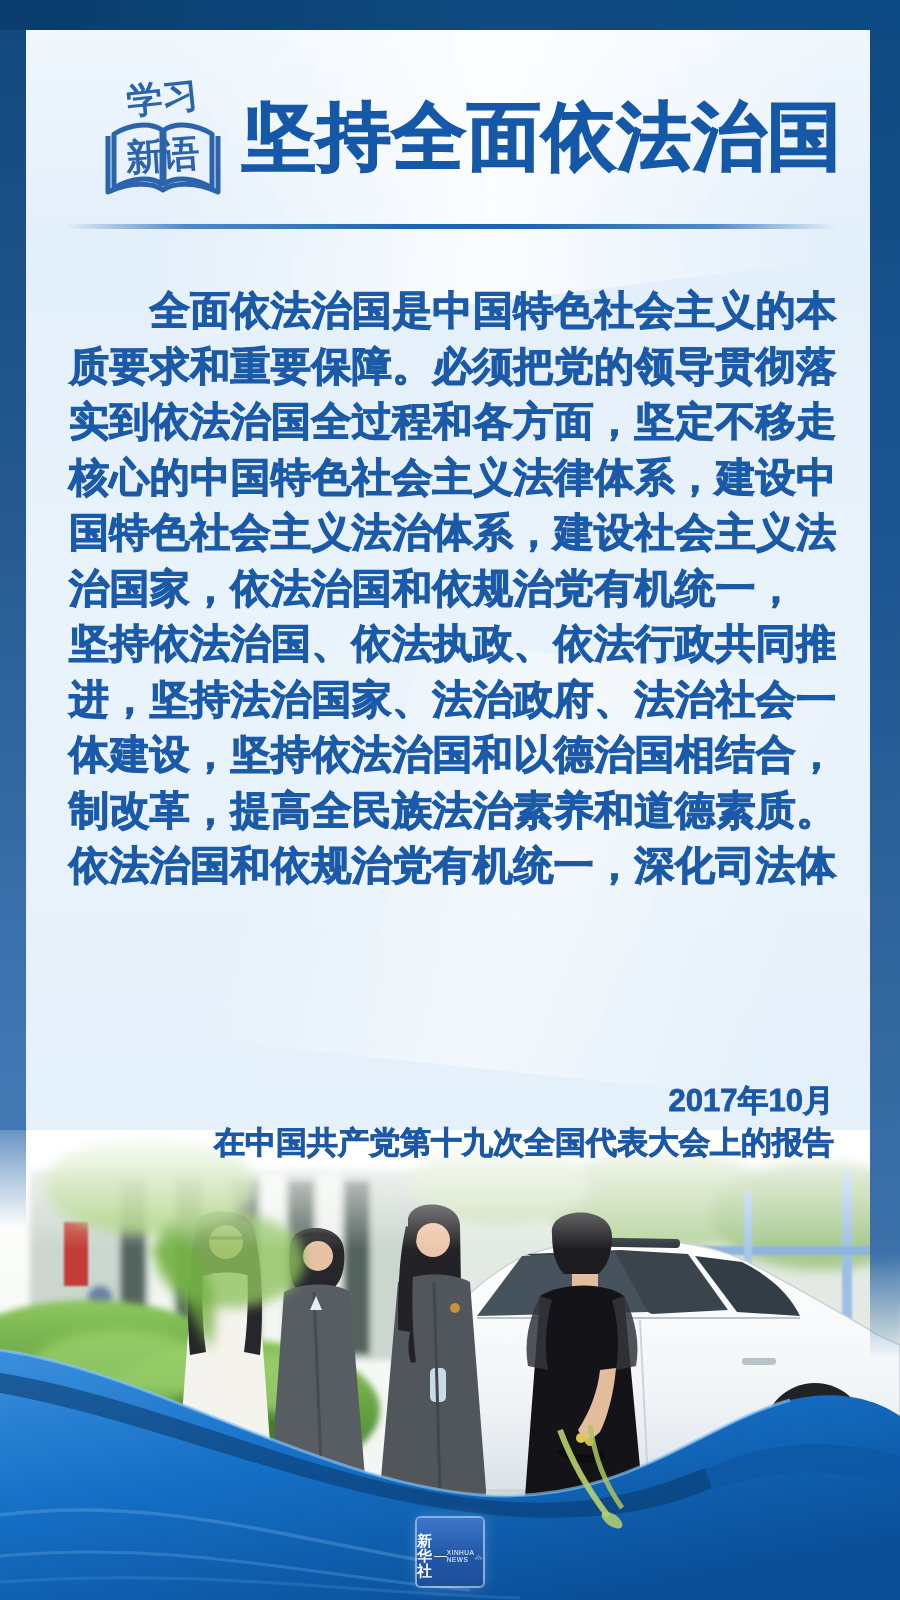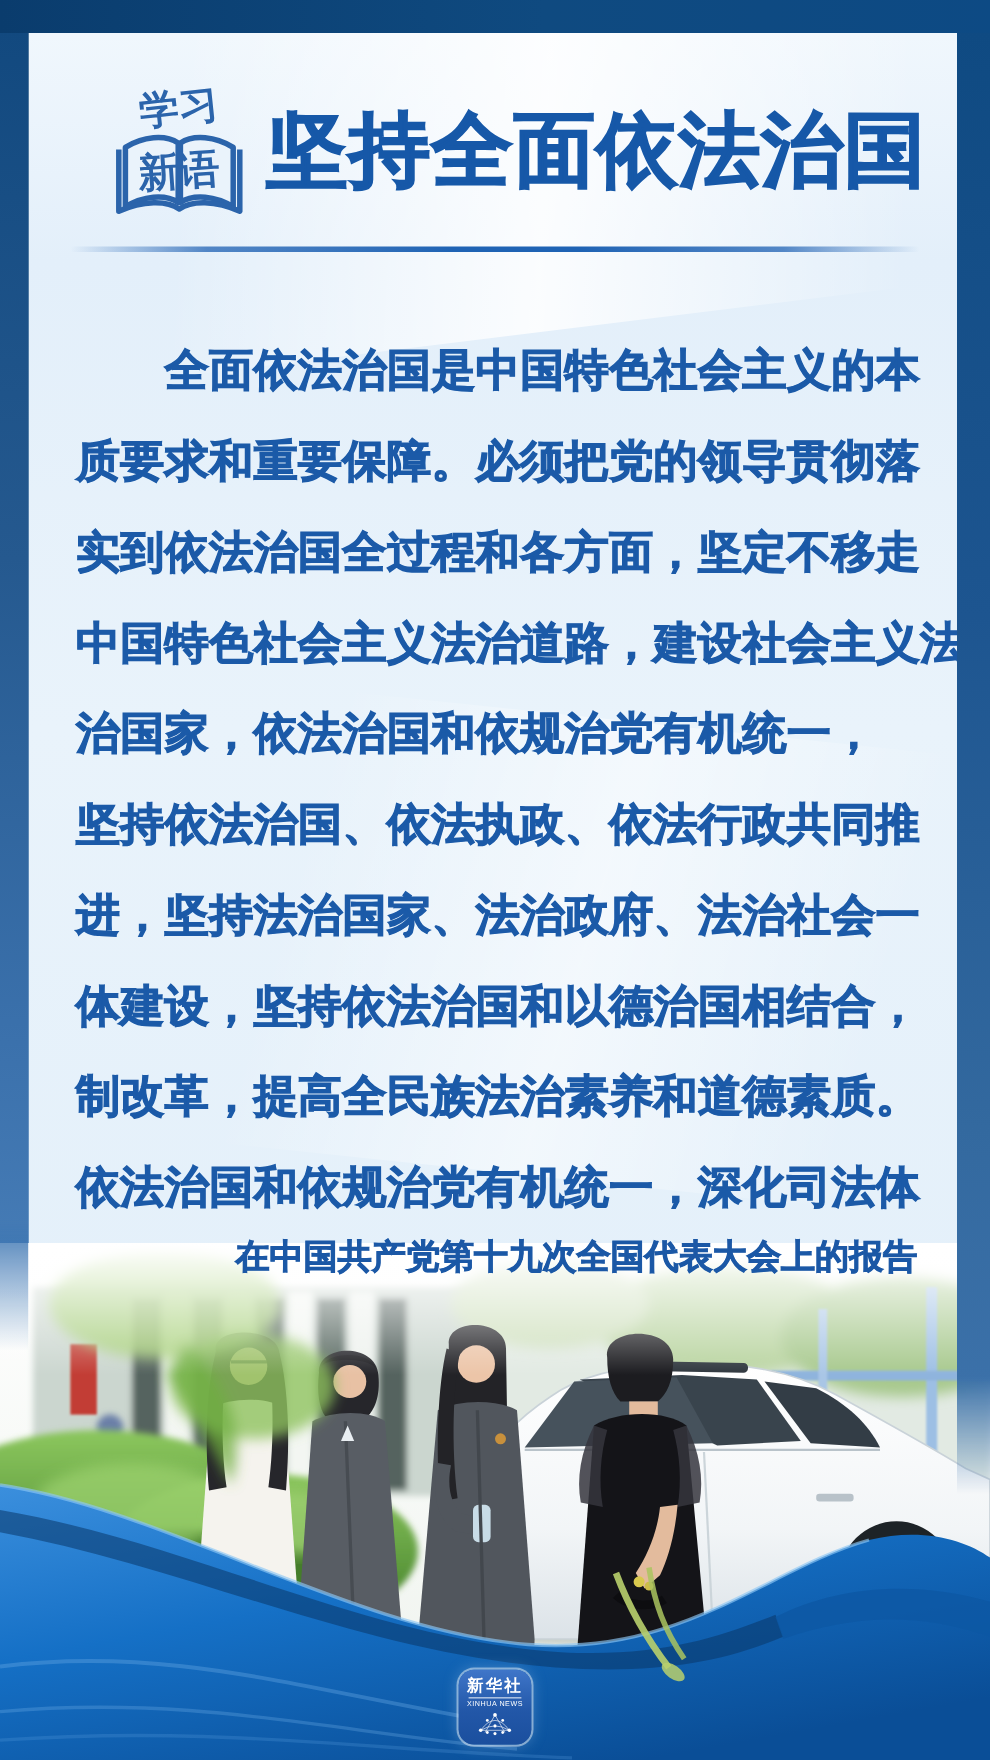--- a/index.html
+++ b/index.html
@@ -25,34 +25,34 @@
   
   .logo-badge{position:absolute;left:100px;top:72px;width:126px;height:128px;z-index:4;}
   .main-title{position:absolute;left:242px;top:88px;width:600px;z-index:4;
     font-size:74px;font-weight:700;color:#1658a8;letter-spacing:1px;white-space:nowrap;text-align:center;
     -webkit-text-stroke:1.5px #1658a8;}
   .divider{position:absolute;left:64px;top:224px;width:772px;height:5px;border-radius:3px;z-index:4;
     background:linear-gradient(90deg,rgba(32,98,180,0) 0%,rgba(32,98,180,.75) 16%,#1f63b4 45%,#1f63b4 60%,rgba(32,98,180,.75) 84%,rgba(32,98,180,0) 100%);}
   
   .quote{position:absolute;left:69px;top:283px;width:764px;z-index:4;}
   .qline{font-size:40px;line-height:55.5px;font-weight:700;color:#1b5aa8;white-space:nowrap;
-    letter-spacing:0.4px;margin-top:27px;-webkit-text-stroke:1.1px #1b5aa8;}
+    letter-spacing:0.4px;-webkit-text-stroke:1.1px #1b5aa8;}
   .attr{position:absolute;right:66px;z-index:4;text-align:right;color:#1b58a6;font-weight:700;white-space:nowrap;}
   .attr-author{top:1014px;font-size:43px;-webkit-text-stroke:1.2px #1b58a6;}
   .attr-date{top:1080px;font-size:31px;-webkit-text-stroke:0.8px #1b58a6;}
   .attr-source{top:1122px;font-size:31px;text-align:center;-webkit-text-stroke:0.8px #1b58a6;}
   
   .photo{position:absolute;left:0;top:1130px;width:900px;height:470px;z-index:3;}
   .wave{position:absolute;left:0;top:1330px;width:900px;height:270px;z-index:7;}
   
-  .badge{position:absolute;left:417px;top:1518px;width:66px;height:68px;z-index:8;border-radius:14px;
+  .badge{position:absolute;left:417px;top:1518px;width:66px;height:68px;z-index:8;border-radius:4px;
     background:linear-gradient(180deg,#4largest;);
     background:linear-gradient(180deg,#3f76c9 0%,#2257a8 55%,#1b4f9e 100%);
     box-shadow:0 0 0 2px rgba(255,255,255,.45), 0 0 14px rgba(190,220,255,.35);
-    display:flex;flex-direction:column;align-items:center;justify-content:flex-start;padding-top:7px;box-sizing:border-box;}
+    display:flex;flex-direction:row;align-items:center;justify-content:flex-start;padding-top:7px;box-sizing:border-box;}
   .badge-cn{color:#fff;font-size:15px;font-weight:700;letter-spacing:2px;line-height:15px;}
   .badge-line{width:48px;height:1px;background:rgba(255,255,255,.85);margin:3px 0 2px;}
   .badge-en{color:#fff;font-size:6.5px;letter-spacing:.5px;line-height:7px;}
   .badge-globe{margin-top:2px;}
 </style>
 </head>
 <body>
 
 <div class="poster">
 
@@ -219,29 +219,31 @@
     <text x="63" y="38" text-anchor="middle" font-size="36" font-weight="bold" fill="#2b64ab" transform="rotate(-6 63 30)">学习</text>
     <text x="63" y="96" text-anchor="middle" font-size="37" font-weight="bold" fill="#2b64ab" transform="rotate(-4 63 88)">新语</text>
   </svg>
   <div class="main-title">坚持全面依法治国</div>
   <div class="divider"></div>
 
   <div class="quote">
     <div class="qline">　　全面依法治国是中国特色社会主义的本</div>
     <div class="qline">质要求和重要保障。必须把党的领导贯彻落</div>
     <div class="qline">实到依法治国全过程和各方面，坚定不移走</div>
-    <div class="qline">中国特色社会主义法治道路，建设社会主义法</div>
+    <div class="qline">核心的中国特色社会主义法律体系，建设中</div>
+    <div class="qline">国特色社会主义法治体系，建设社会主义法</div>
     <div class="qline">治国家，依法治国和依规治党有机统一，</div>
     <div class="qline">坚持依法治国、依法执政、依法行政共同推</div>
     <div class="qline">进，坚持法治国家、法治政府、法治社会一</div>
     <div class="qline">体建设，坚持依法治国和以德治国相结合，</div>
     <div class="qline">制改革，提高全民族法治素养和道德素质。</div>
     <div class="qline">依法治国和依规治党有机统一，深化司法体</div>
   </div>
 
+  <div class="attr attr-date">2017年10月</div>
   <div class="attr attr-source">在中国共产党第十九次全国代表大会上的报告</div>
 
   <svg class="wave" viewBox="0 0 900 270">
     <defs>
       <linearGradient id="waveG" x1="0" y1="0" x2=".65" y2="1">
         <stop offset="0" stop-color="#3b8fdd"></stop>
           <stop offset=".45" stop-color="#1570c6"></stop>
           <stop offset="1" stop-color="#0a4e97"></stop>
       </linearGradient>
     </defs>

